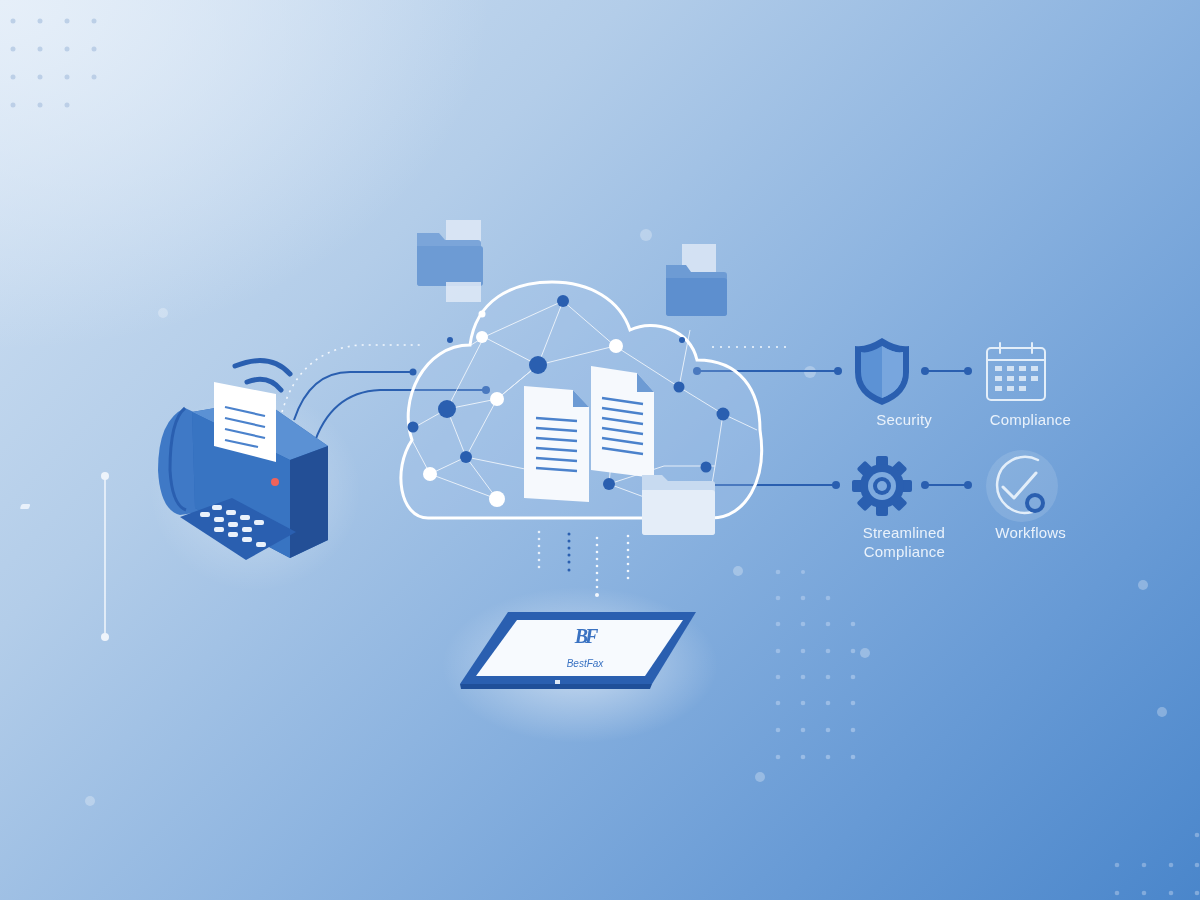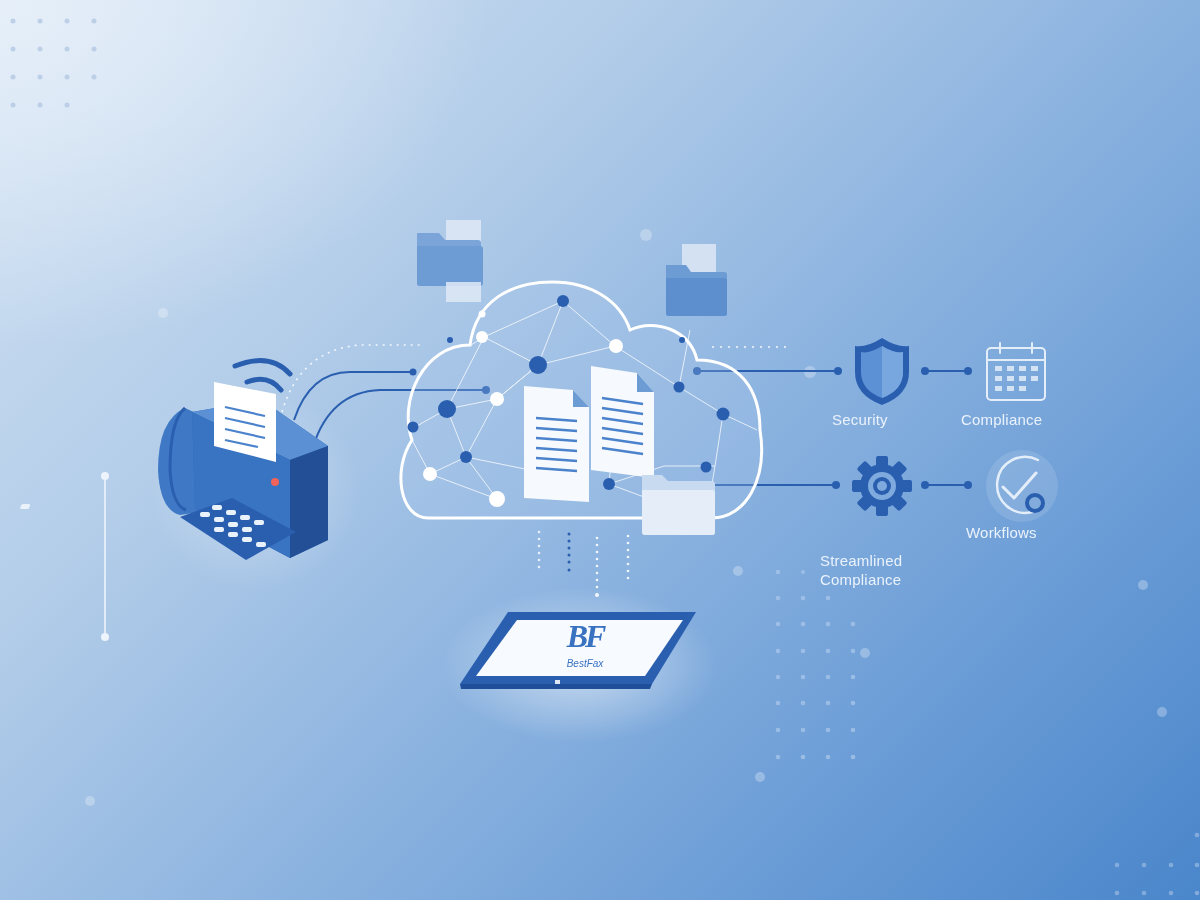--- a/index.html
+++ b/index.html
@@ -3,21 +3,21 @@
 <meta charset="utf-8">
 <style>
   html,body{margin:0;padding:0;}
   body{width:1200px;height:900px;overflow:hidden;position:relative;
     font-family:"Liberation Sans","DejaVu Sans",sans-serif;
     background:
       radial-gradient(ellipse 700px 500px at 0% 0%, #e6eff9 0%, rgba(230,239,249,0) 70%),
       linear-gradient(135deg,#d2e2f3 0%,#b3cde9 30%,#8db4e0 55%,#6a9cd6 78%,#4a86cb 100%);
   }
   .layer{position:absolute;left:0;top:0;width:1200px;height:900px;}
-  .label{position:absolute;color:#eaf2fb;font-size:15px;text-align:left;line-height:19px;letter-spacing:0.2px;}
+  .label{position:absolute;color:#eaf2fb;font-size:15px;text-align:right;line-height:19px;letter-spacing:0.2px;}
   .glow{position:absolute;border-radius:50%;pointer-events:none;}
 </style>
 </head>
 <body>
 
 <svg class="layer" viewBox="0 0 1200 900">
   <g fill="#b9cde6" opacity="0.9">
     <circle cx="13" cy="21" r="2.5"></circle>
       <circle cx="40" cy="21" r="2.5"></circle>
       <circle cx="67" cy="21" r="2.5"></circle>
@@ -333,23 +333,23 @@
   </g>
   <g>
     <circle cx="1022" cy="486" r="36" fill="rgba(255,255,255,0.12)"></circle>
     <path d="M1038 460 A28 28 0 1 0 1032 512" fill="none" stroke="#e3eef9" stroke-width="2.5" stroke-linecap="round"></path>
     <path d="M1003 487 L1014 498 L1036 473" fill="none" stroke="#e3eef9" stroke-width="3" stroke-linecap="round" stroke-linejoin="round"></path>
     <circle cx="1035" cy="503" r="8" fill="none" stroke="#2a5fb0" stroke-width="4"></circle>
   </g>
 </svg>
 
 <div style="position:absolute;left:520px;top:622px;width:130px;height:52px;text-align:center;color:#3a72c2;">
-  <div style="font-family:'Liberation Serif',serif;font-style:italic;font-weight:bold;font-size:32px;line-height:28px;letter-spacing:-3px;">BF</div>
+  <div style="font-family:'Liberation Serif',serif;font-style:italic;font-weight:bold;font-size:20px;line-height:28px;letter-spacing:-3px;">BF</div>
   <div style="font-style:italic;font-size:10px;line-height:12px;margin-top:8px;">BestFax</div>
 </div>
 
 <div class="label" style="left:832px;top:410px;width:100px;">Security</div>
 <div class="label" style="left:961px;top:410px;width:110px;">Compliance</div>
-<div class="label" style="left:820px;top:523px;width:125px;margin-top:28px;">
+<div class="label" style="left:820px;top:523px;width:125px;">
   <div>Streamlined</div>
   <div>Compliance</div>
 </div>
 <div class="label" style="left:966px;top:523px;width:100px;">Workflows</div>
 
 </body></html>

